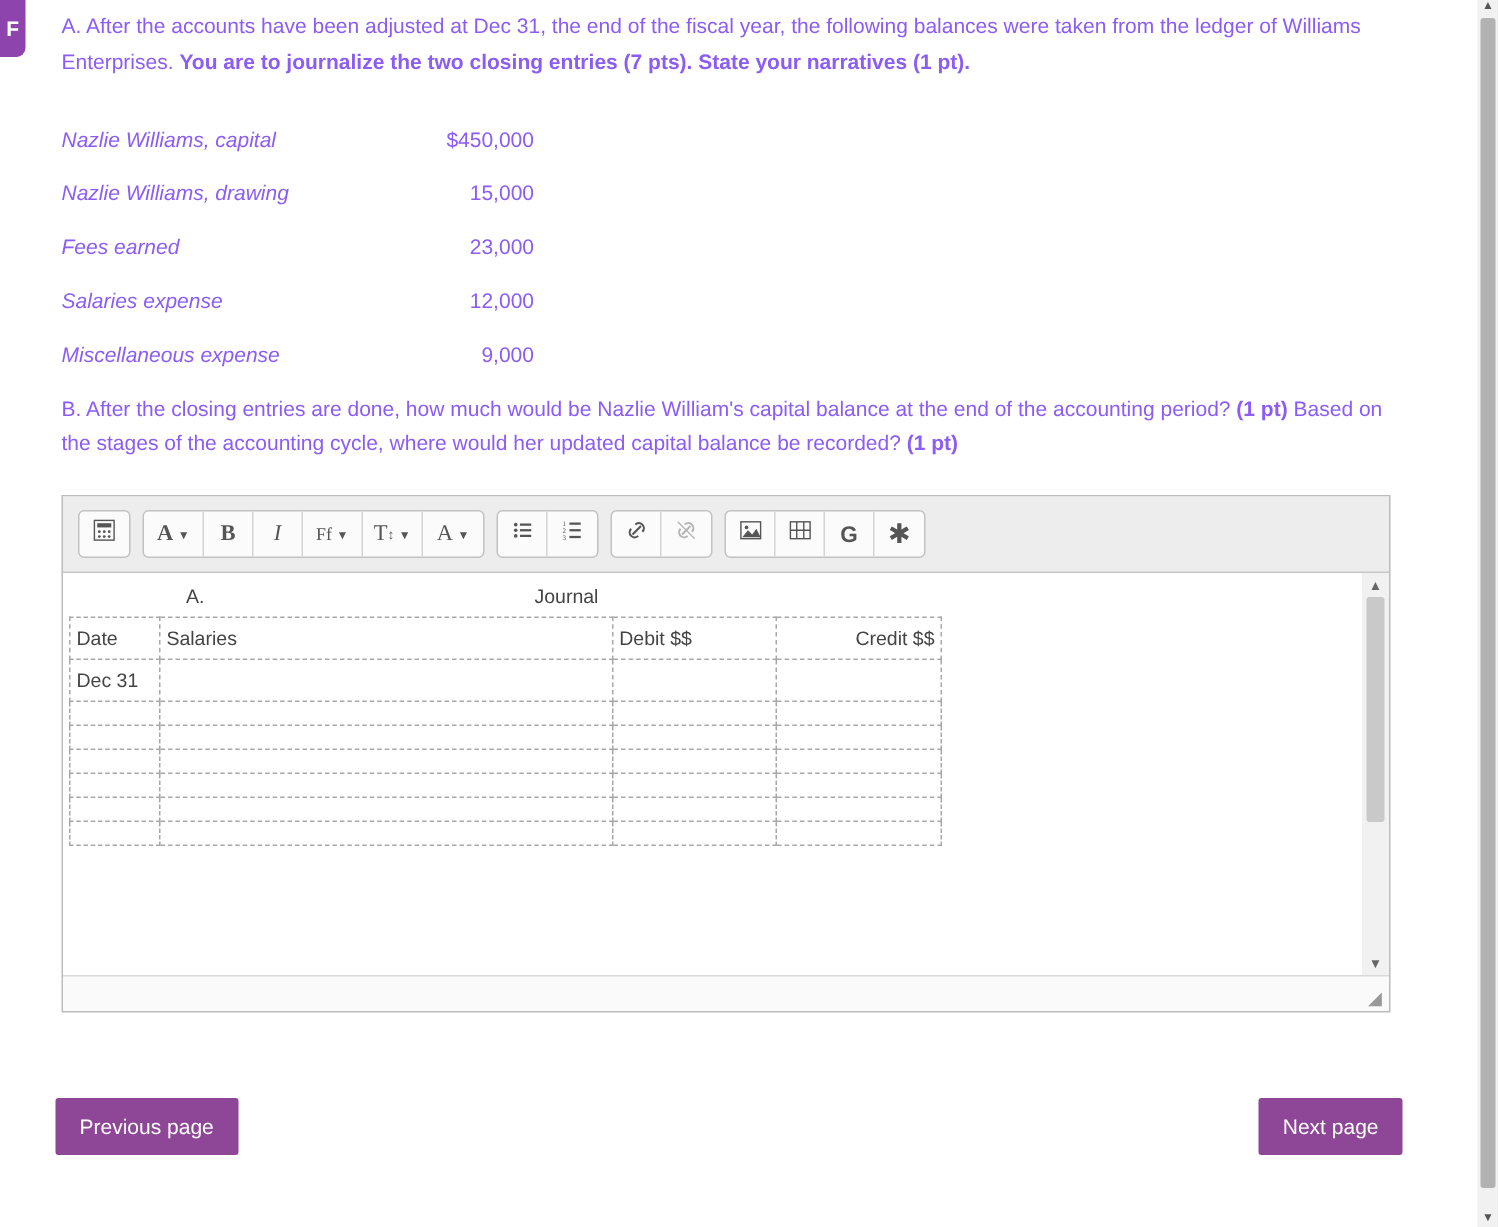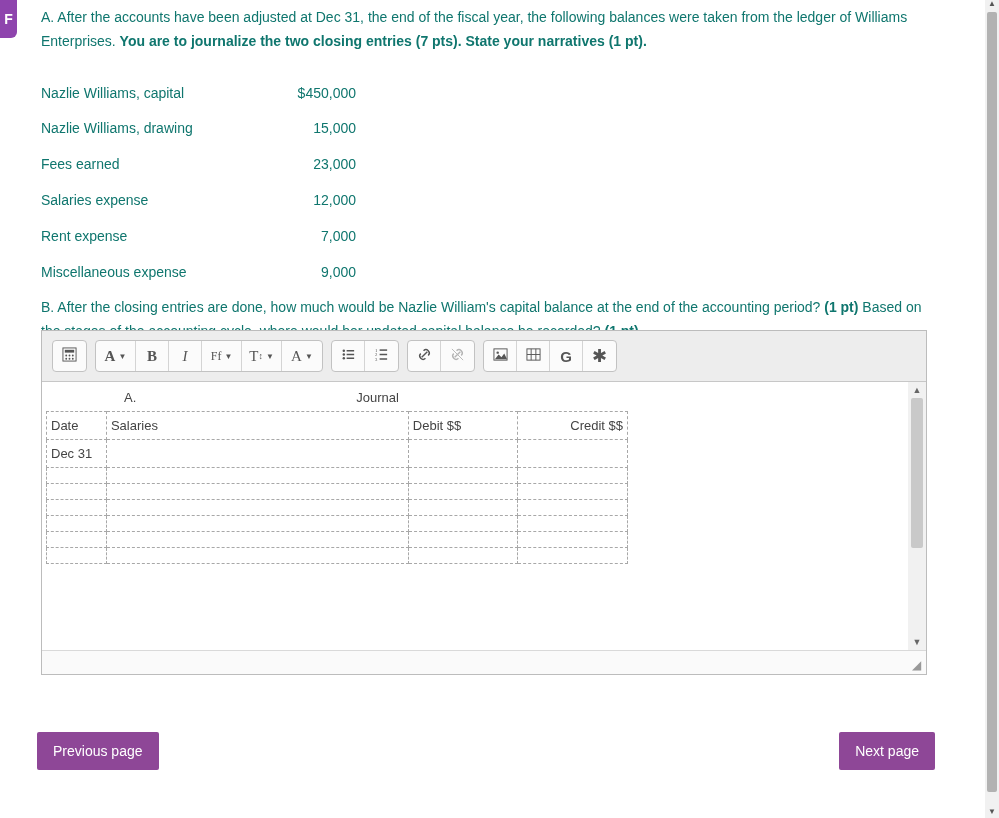--- a/index.html
+++ b/index.html
@@ -43,30 +43,30 @@
     align-items: center;
     justify-content: center;
     font-weight: bold;
     font-size: 14px;
   }
   .question-body {
     position: absolute;
     left: 41px; top: 6px;
     width: 900px;
     line-height: 1.7;
-    color: #0f766e;
+    color: #8b5cf6;
   }
   .question-body p { margin: 0 0 2px 0; }
   .ledger {
     margin-top: 22px;
     margin-bottom: 6px;
     border-spacing: 0;
   }
   .ledger td { padding: 6px 0 6px 0; vertical-align: top; }
-  .ledger td.acct { width: 255px; }
+  .ledger td.acct { width: 255px; font-style: italic; }
   .ledger td.amt { width: 60px; text-align: right; }
   .bold { font-weight: bold; }
   .partB { margin-top: 6px; }
   .editor {
     position: absolute;
     left: 41px; top: 330px;
     width: 886px;
     border: 1px solid #bcbcbc;
     background: #fff;
   }
@@ -218,24 +218,20 @@
         </tr>
     <tr>
           <td class="acct">Fees earned</td>
           <td class="amt">23,000</td>
         </tr>
     <tr>
           <td class="acct">Salaries expense</td>
           <td class="amt">12,000</td>
         </tr>
     <tr>
-          <td class="acct">Rent expense</td>
-          <td class="amt">7,000</td>
-        </tr>
-    <tr>
           <td class="acct">Miscellaneous expense</td>
           <td class="amt">9,000</td>
         </tr>
   </tbody>
     </table>
 
   <p class="partB">
     <span>B. After the closing entries are done, how much would be Nazlie William's capital balance at the end of the accounting period? </span><span class="bold">(1 pt)</span><span>  Based on the stages of the accounting cycle, where would her updated capital balance be recorded? </span><span class="bold">(1 pt)</span>
   </p>
 </div>

